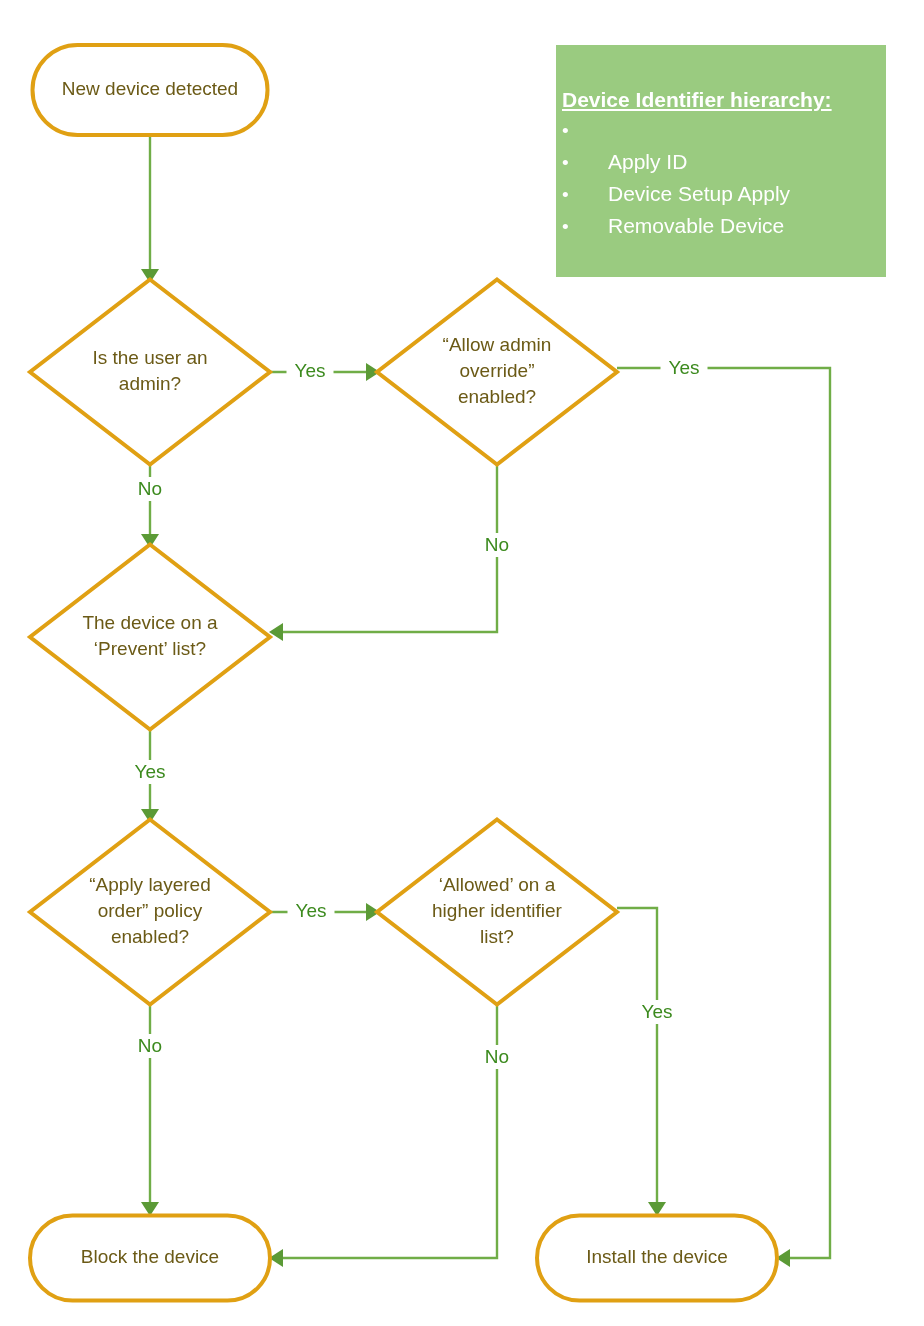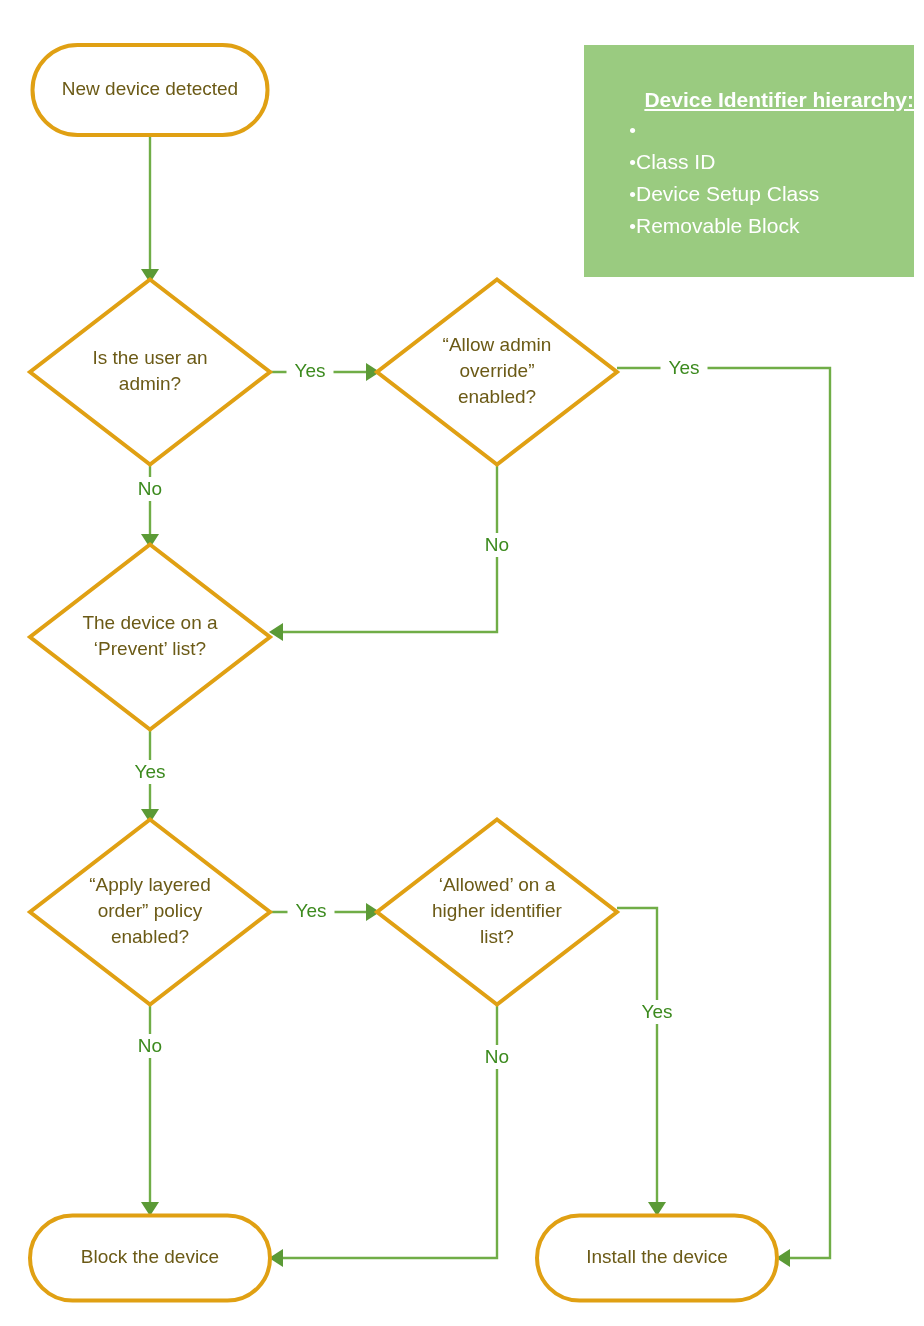--- a/index.html
+++ b/index.html
@@ -49,28 +49,27 @@
   }
   .edge-label {
     font-family: "Liberation Sans", sans-serif;
     font-size: 19px;
     fill: #3C8A1E;
     text-anchor: middle;
     dominant-baseline: middle;
   }
   .legend-box {
     position: absolute;
-    left: 584px;
+    left: 556px;
     top: 45px;
     width: 330px;
     height: 232px;
     background: #9ACB80;
     box-sizing: border-box;
     padding: 40px 0 0 0;
-    text-align: right;
   }
   .legend-title {
     font-family: "Liberation Sans", sans-serif;
     font-size: 21px;
     font-weight: bold;
     color: #ffffff;
     text-decoration: underline;
     margin: 0 0 2px 6px;
     line-height: 1.45;
     white-space: nowrap;
@@ -207,25 +206,25 @@
   </svg>
 
   <div class="legend-box">
     <div class="legend-title">Device Identifier hierarchy:</div>
     <ul class="legend-list" id="legend-list">
         <li class="legend-item">
           <span class="legend-bullet">•</span>
         </li>
         <li class="legend-item">
           <span class="legend-bullet">•</span>
-          <span>Class ID</span>
-        </li>
-        <li class="legend-item">
-          <span class="legend-bullet">•</span>
-          <span>Device Setup Class</span>
-        </li>
-        <li class="legend-item">
-          <span class="legend-bullet">•</span>
-          <span>Removable Block</span>
+          <span>Apply ID</span>
+        </li>
+        <li class="legend-item">
+          <span class="legend-bullet">•</span>
+          <span>Device Setup Apply</span>
+        </li>
+        <li class="legend-item">
+          <span class="legend-bullet">•</span>
+          <span>Removable Device</span>
         </li>
       </ul>
   </div>
 </div>
 
 </body></html>

